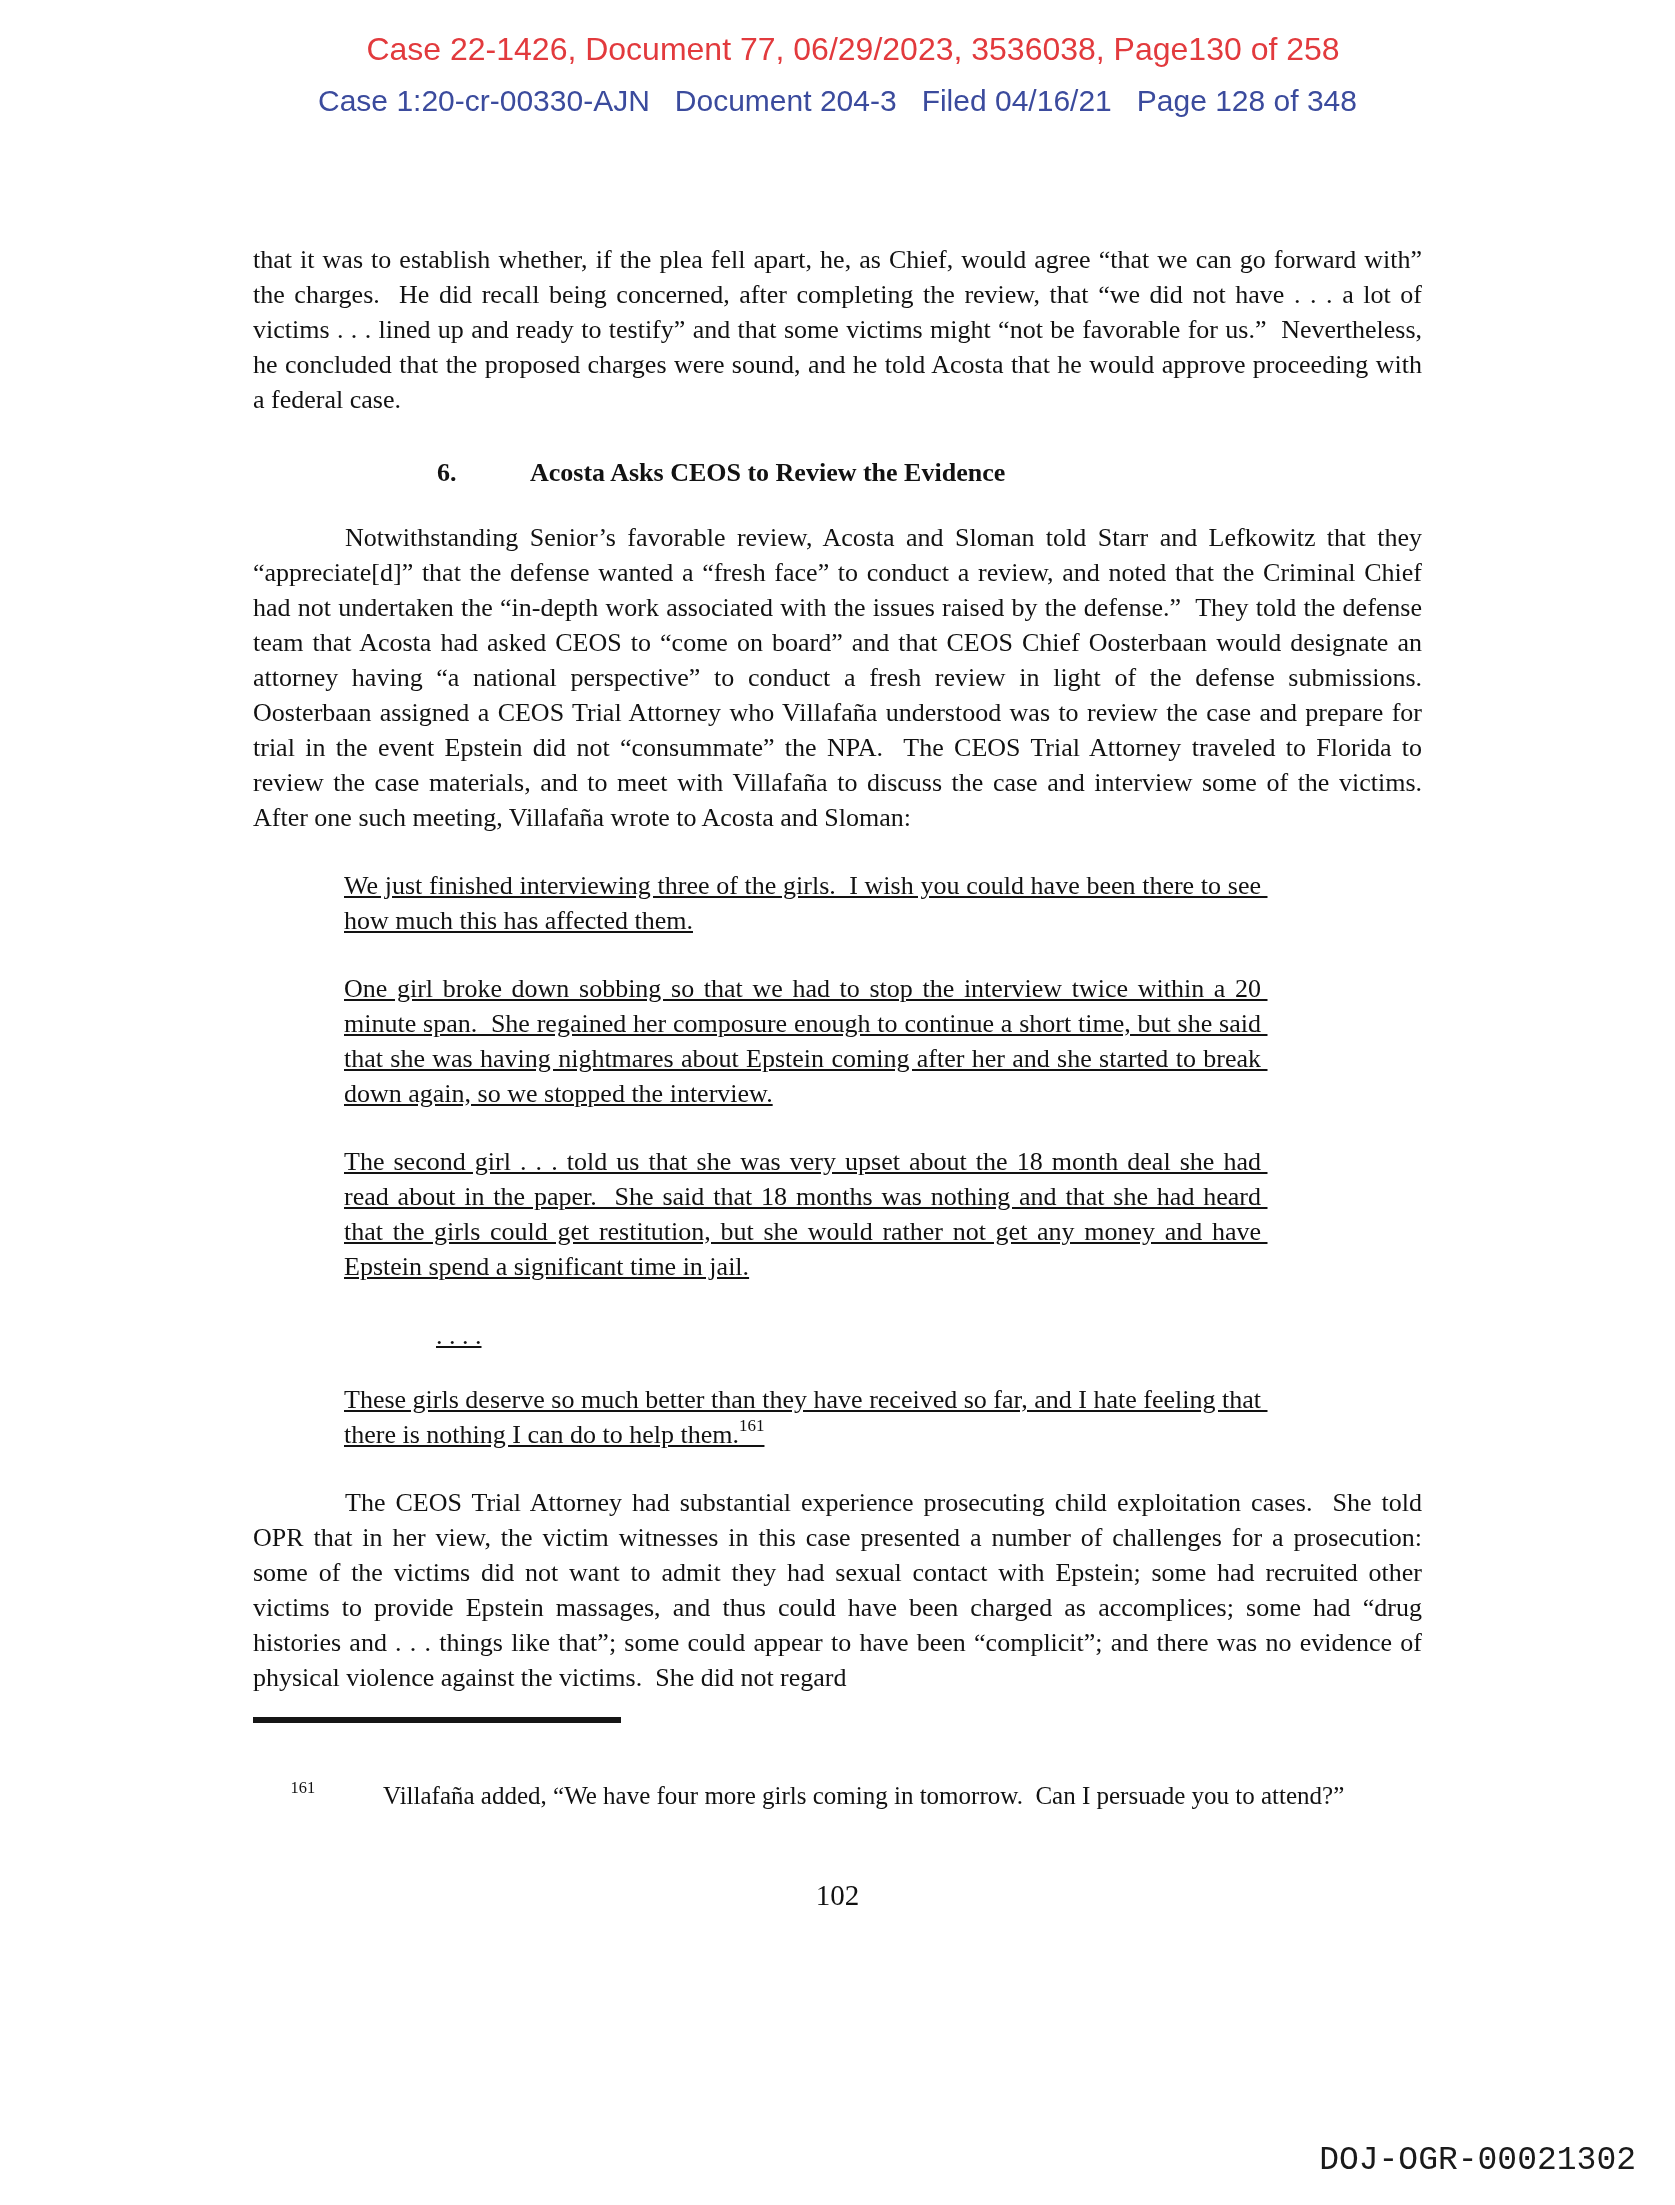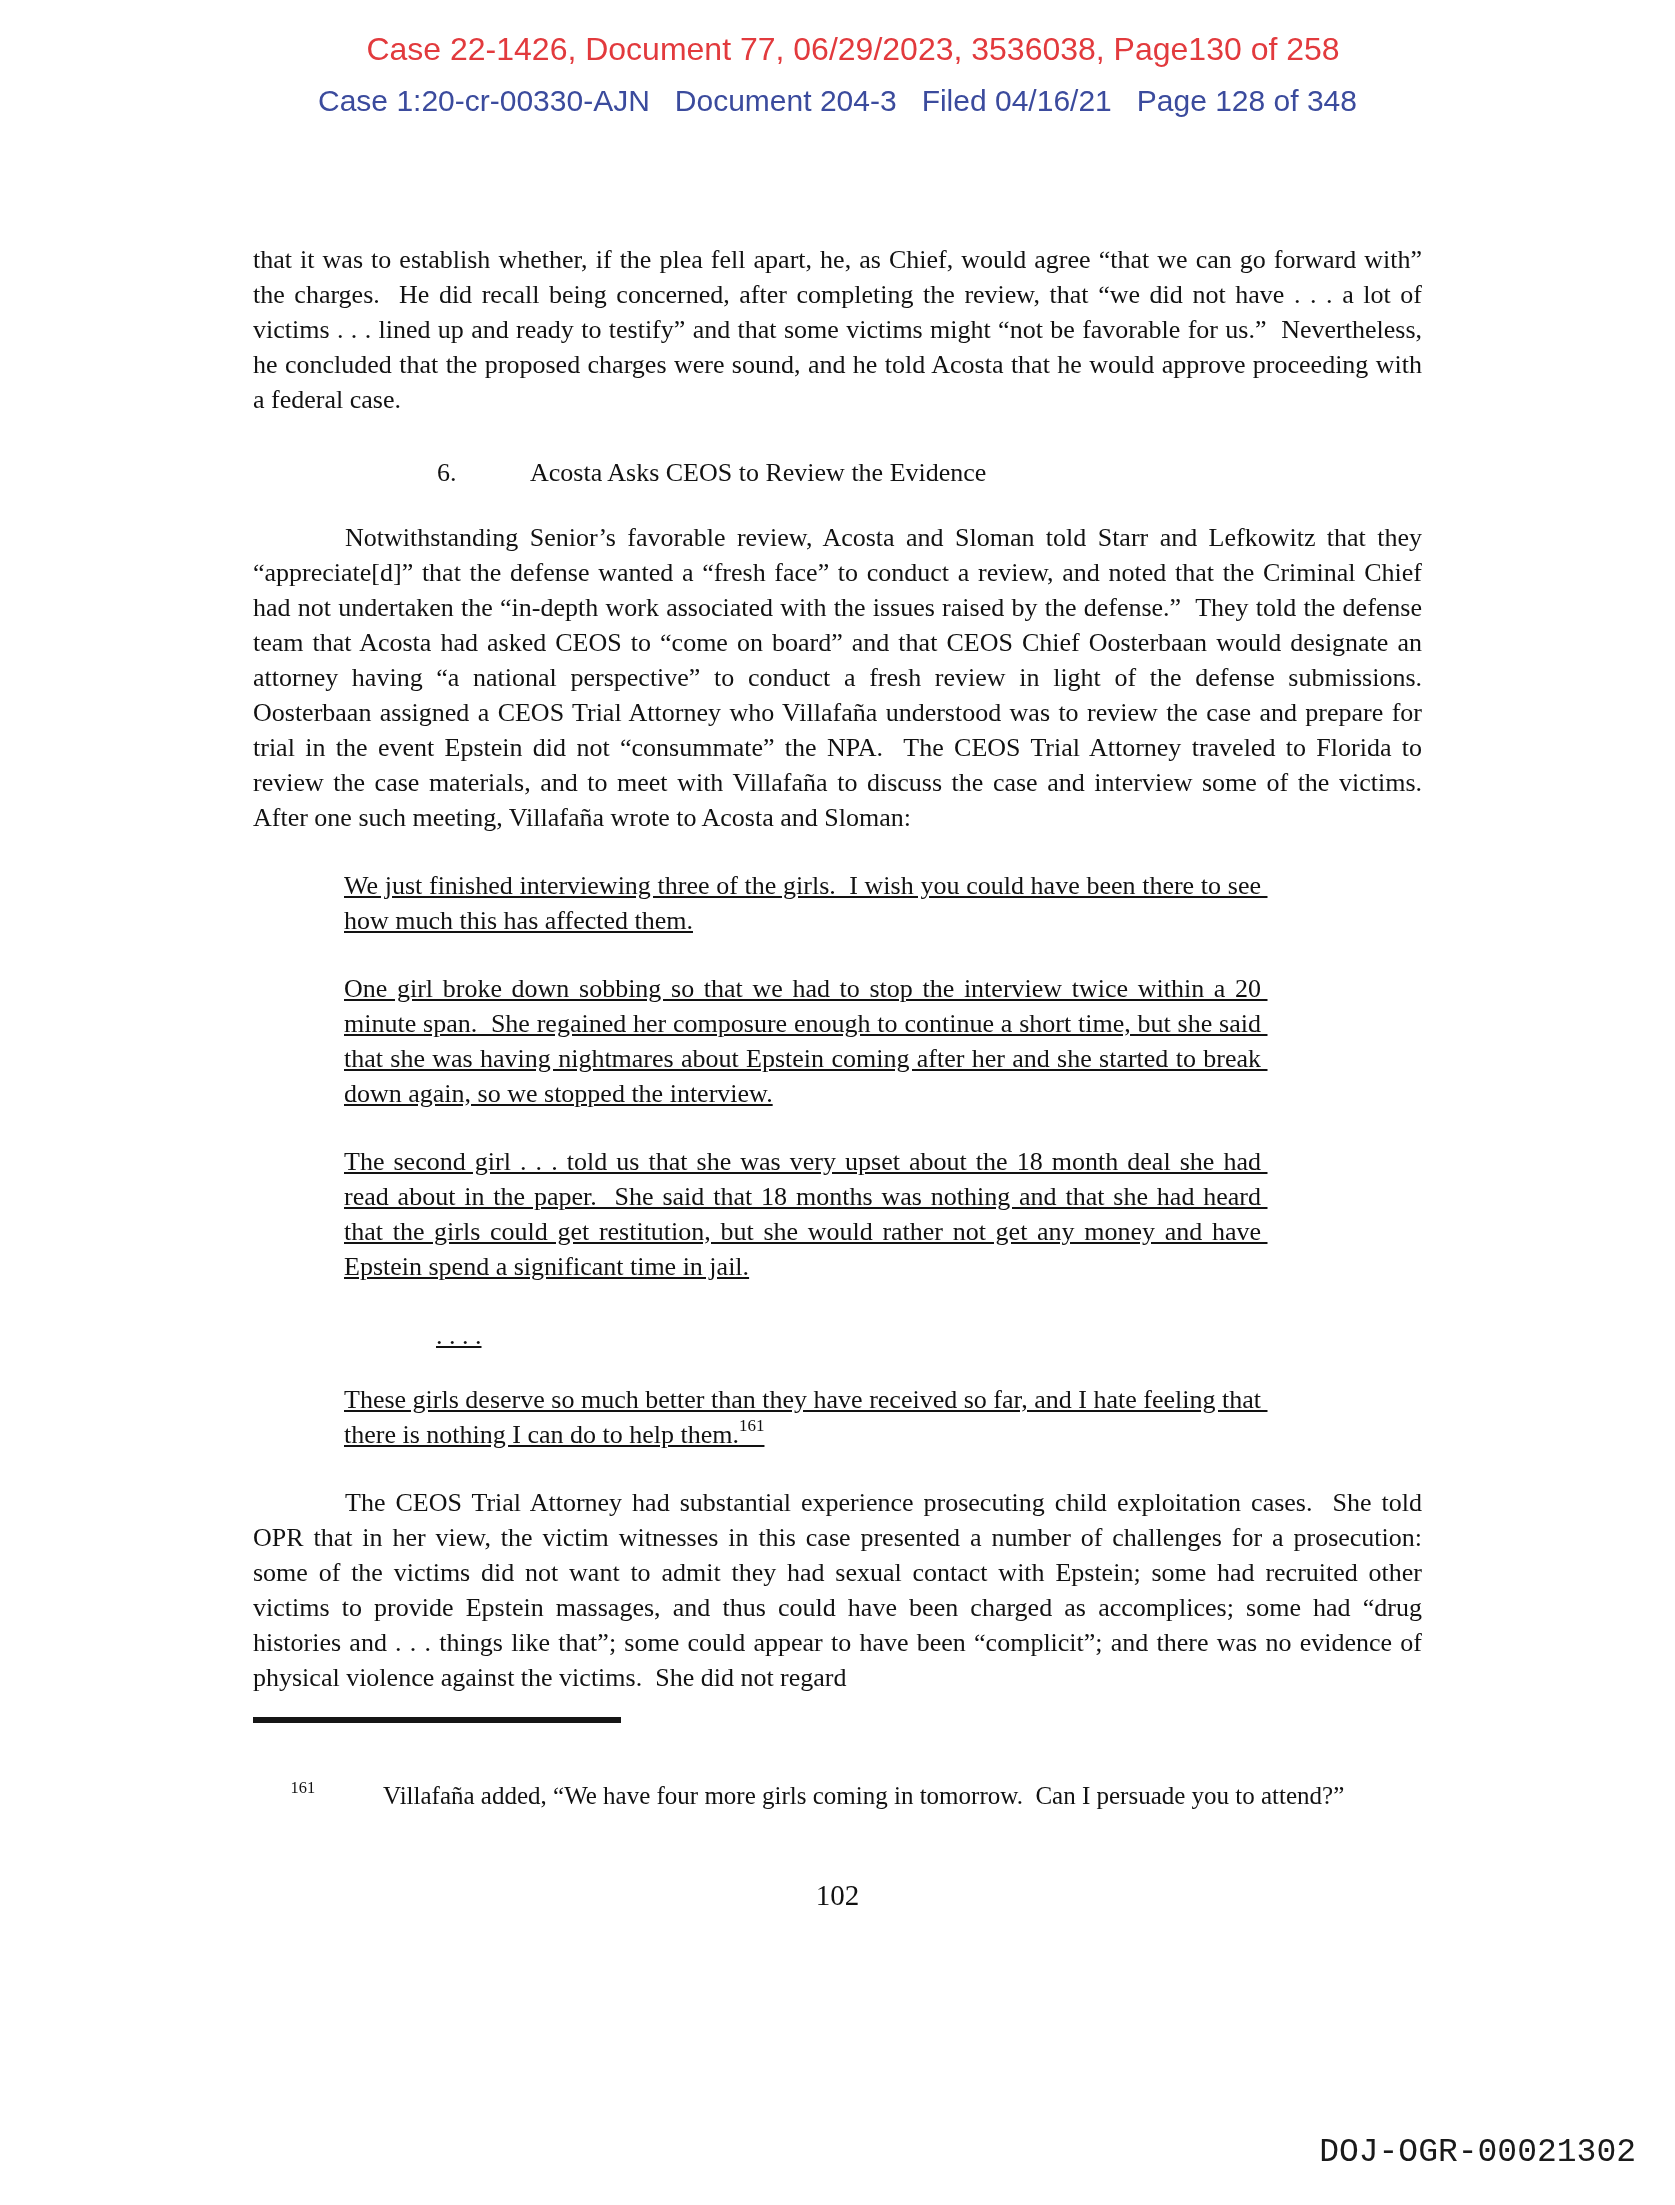--- a/index.html
+++ b/index.html
@@ -43,21 +43,21 @@
   .body-col {
     margin: 126px 253px 0 253px;
     font-size: 26px;
     line-height: 35px;
     text-align: justify;
   }
   .para { white-space: pre-wrap; margin: 0; }
   .para.indent { text-indent: 92px; }
   .heading {
     margin: 38px 0 30px 184px;
-    font-weight: normal;
+    font-weight: bold;
     text-align: left;
     line-height: 35px;
   }
   .h-num { display: inline-block; width: 93px; }
   .quote { margin: 33px 161px 0 91px; text-decoration: underline; }
   .quote .q-para { white-space: pre-wrap; margin: 0 0 33px 0; }
   .q-ellipsis {
     margin: 34px 0 29px 92px;
     white-space: pre;
     text-align: left;
@@ -87,21 +87,21 @@
     margin-right: 68px;
   }
   .page-number {
     margin-top: 34px;
     text-align: center;
     font-size: 29px;
   }
   .bates {
     position: absolute;
     right: 39px;
-    bottom: 34px;
+    bottom: 26px;
     font-family: "Liberation Mono", "DejaVu Sans Mono", monospace;
     font-size: 33px;
     color: #1a1a1a;
     white-space: pre;
   }
 </style>
 </head>
 <body>
 
 <div class="page">

